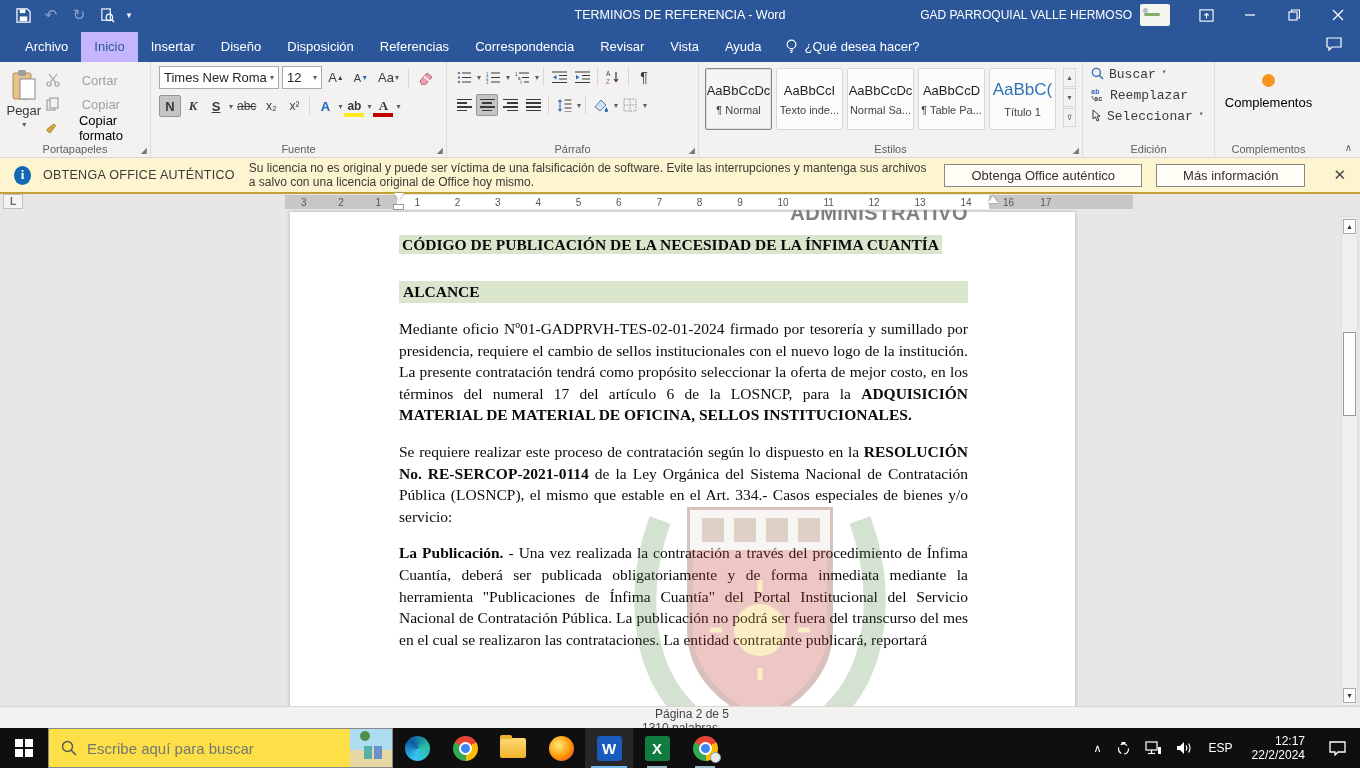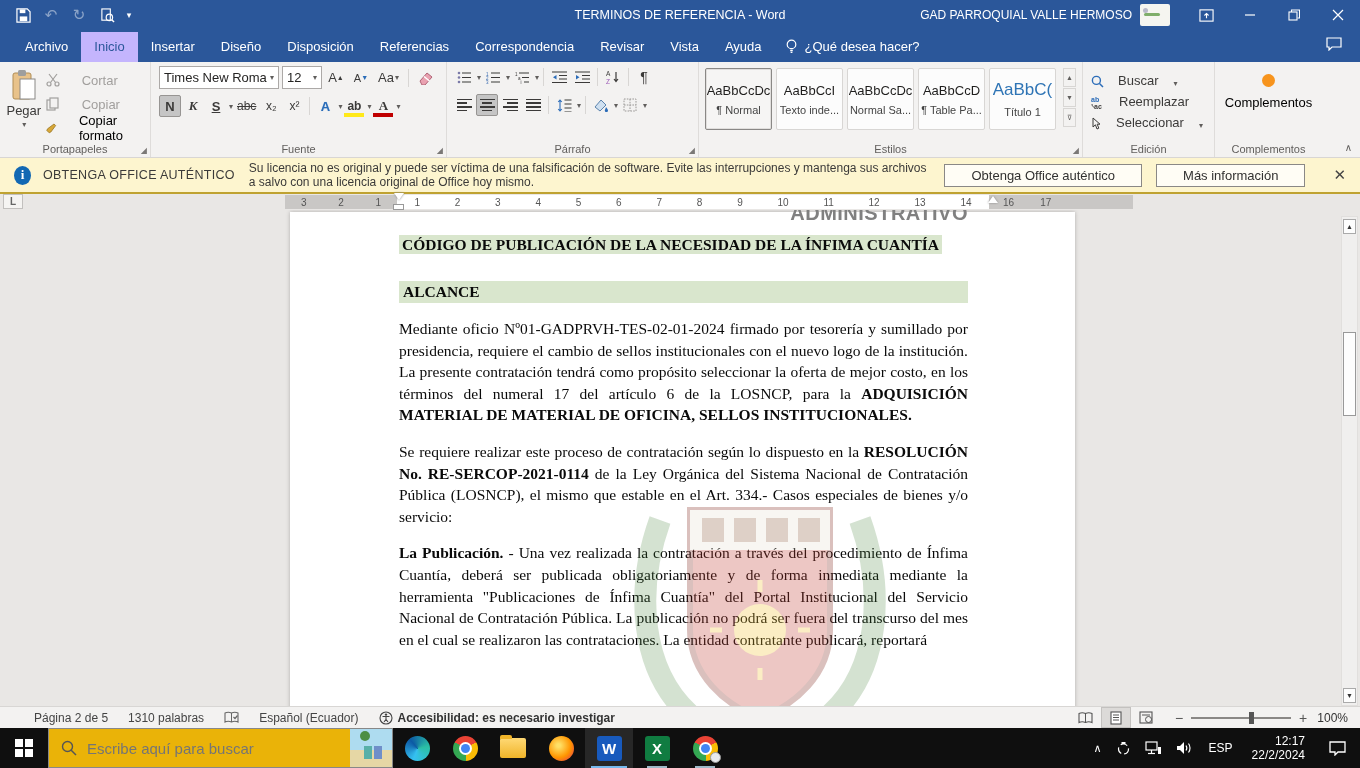--- a/index.html
+++ b/index.html
@@ -83,21 +83,21 @@
   .stylecard { width:67px; height:62px; background:#fcfcfc; border:1px solid #d8d6d4; border-radius:2px; display:flex; flex-direction:column; align-items:center; justify-content:center; gap:6px; }
   .stylecard.sel { border:1px solid #8a8886; box-shadow:inset 0 0 0 1px #e1dfdd; background:#f6f5f4; }
   .st-preview { font-size:13px; color:#1f1e1d; white-space:nowrap; overflow:hidden; }
   .st-label { font-size:11px; color:#444; white-space:nowrap; overflow:hidden; max-width:62px; }
   .st-h1 .st-preview { color:#2e74b5; font-size:17px; }
   .styles-scroll { display:flex; flex-direction:column; gap:1px; margin-left:3px; }
   .sbtn { width:13px; height:19px; background:#f3f2f1; border:1px solid #d8d6d4; font-size:7px; color:#605e5c; display:flex; align-items:center; justify-content:center; }
 
   
   .g-edit { width:132px; padding-left:8px; padding-top:5px; }
-  .edit-item { display:flex; align-items:flex-end; gap:14px; height:21px; font-size:13px; color:#3b3a39; }
+  .edit-item { display:flex; align-items:flex-start; gap:5px; height:21px; font-size:13px; color:#3b3a39;font-family:Liberation Mono, monospace; }
 
   
   .g-addins { width:108px; align-items:center; }
   .addin-btn { display:flex; flex-direction:column; align-items:center; padding-top:8px; gap:8px; }
   .orange-dot { width:13px; height:13px; border-radius:50%; background:#f7941d; }
   .ribbon-collapse { position:absolute; right:8px; bottom:4px; color:#605e5c; font-size:10px; }
 
   
   .warnbar { position:absolute; top:158px; left:0; width:1360px; height:36px; background:#fdf5cf; border-bottom:2px solid #bfa231; display:flex; align-items:center; }
   .info-ic { width:19px; height:19px; border-radius:50%; background:#1268b3; color:#fff; font-size:13px; font-weight:bold; display:flex; align-items:center; justify-content:center; margin:0 12px 0 14px; font-family:"Liberation Serif",serif; }
@@ -132,39 +132,39 @@
   .para { margin-top:15px; font-size:15.5px; line-height:21.6px; text-align:justify; }
   .watermark { position:absolute; left:340px; top:268px; opacity:.28; pointer-events:none; }
 
   
   .vscroll { position:absolute; right:2px; top:6px; bottom:0; width:17px; background:#f0efee; border:1px solid #e1dfdd; }
   .vs-btn { position:absolute; left:1px; width:13px; height:15px; background:#fdfdfd; border:1px solid #aaa; color:#333; font-size:7px; display:flex; align-items:center; justify-content:center; }
   .vs-up { top:2px; } .vs-down { bottom:2px; }
   .vs-thumb { position:absolute; left:1px; top:115px; width:13px; height:84px; background:#fdfdfd; border:1px solid #999; }
 
   
-  .statusbar { position:absolute; top:706px; left:0; width:1360px; height:22px; background:#f3f2f1; border-top:1px solid #d8d6d4; display:flex; align-items:center; font-size:12px; color:#444; }
+  .statusbar { position:absolute; top:706px; left:0; width:1360px; height:22px; background:#f3f2f1; border-top:1px solid #d8d6d4; display:flex; align-items:center; font-size:12px; color:#444;flex-direction:column; }
   .sb-item { padding:0 10px; white-space:nowrap; display:flex; align-items:center; gap:5px; }
   .sb-first { padding-left:34px; }
   .sb-bold { font-weight:bold; color:#333; }
   .sb-right { margin-left:auto; display:flex; align-items:center; }
   .view-btn { width:30px; height:21px; display:flex; align-items:center; justify-content:center; }
   .view-btn.sel { background:#dcdad8; border:1px solid #c3c1bf; }
   .zoom-wrap { display:flex; align-items:center; margin:0 6px 0 14px; gap:8px; }
   .zoom-track { position:relative; width:100px; height:2px; background:#8a8886; }
   .zoom-thumb { position:absolute; left:58%; top:-5px; width:5px; height:12px; background:#555; }
   .zoom-sign { font-size:14px; color:#555; }
   .zoom-pct { padding:0 12px 0 4px; color:#333; }
 
   
   .taskbar { position:absolute; top:728px; left:0; width:1360px; height:40px; background:#0f0f0f; display:flex; align-items:stretch; color:#fff; }
   .start { width:48px; display:flex; align-items:center; justify-content:center; }
   .winlogo { display:grid; grid-template-columns:8px 8px; grid-template-rows:8px 8px; gap:1.5px; }
   .winlogo i { background:#fff; }
-  .searchbox { width:345px; background:#eab308; border:1px solid #888; display:flex; align-items:center; position:relative; }
+  .searchbox { width:345px; background:#fde047; border:1px solid #888; display:flex; align-items:center; position:relative; }
   .searchbox svg { margin:0 10px 0 12px; }
   .searchbox input { border:none; background:transparent; outline:none; font-size:15px; color:#333; width:210px; font-family:"Liberation Sans",sans-serif; }
   .search-img { position:absolute; right:0; top:0; bottom:0; width:42px; background:linear-gradient(#aedcf0 55%, #e6d7a5 55%); overflow:hidden; }
   .search-img i { position:absolute; bottom:8px; width:8px; height:13px; }
   .search-img i:nth-child(1){ left:4px; background:#d8604f; }
   .search-img i:nth-child(2){ left:14px; background:#58b0a8; }
   .search-img i:nth-child(3){ left:24px; background:#6f8fc9; }
   .search-img b { position:absolute; top:2px; left:10px; width:10px; height:10px; border-radius:50%; background:#4d8f45; }
   .tb-icons { display:flex; }
   .tb-app { width:48px; display:flex; align-items:center; justify-content:center; position:relative; }

